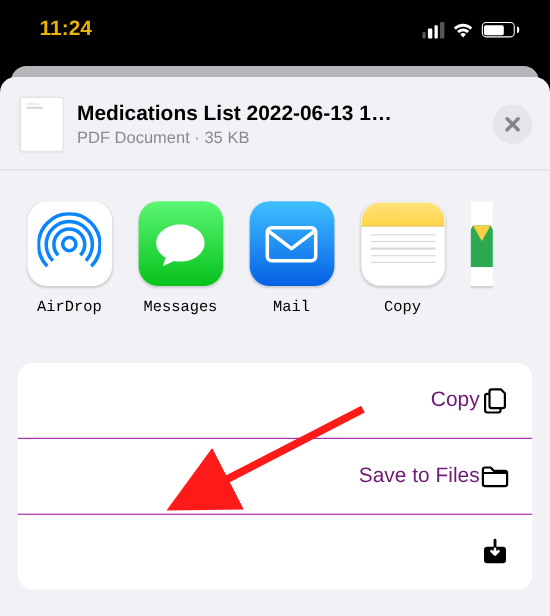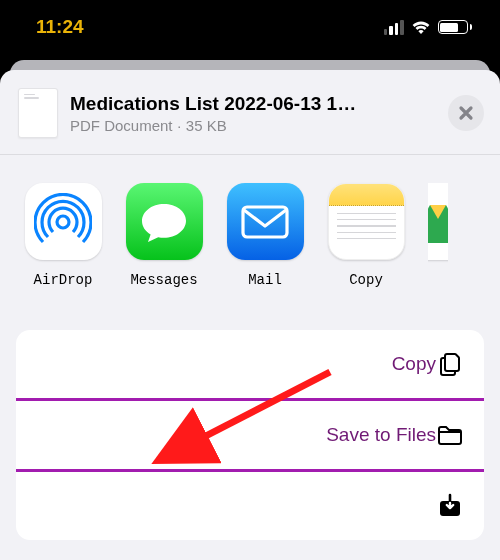--- a/index.html
+++ b/index.html
@@ -42,21 +42,21 @@
   .tile-mail { background: linear-gradient(#3fc0ff,#0561e5); }
   .tile-notes { background: #fff; border:1px solid #eee; flex-direction:column; padding:0; overflow:hidden;}
   .notes-top{height:22px; width:100%; background:linear-gradient(#ffe27a,#ffd44a); border-bottom:1px dotted #caa128;}
   .notes-body{flex:1; width:100%; padding:7px 8px; display:flex; flex-direction:column; gap:5px;}
   .notes-body .nl{height:1.2px; background:#d6d6d9;}
   .tile-drive { background:#fff; }
 
   
   .actions { margin: 26px 16px 0 16px; background: #fff; border-radius: 14px; overflow: hidden; }
   .action { display: flex; align-items: center; justify-content: flex-end; padding: 20px 20px; font-size: 19px; font-weight: 500; color: #701a75; }
-  .action + .action { border-top: 3px solid #a21caf; }
+  .action + .action { border-top: 1px solid #a21caf; }
   .action .ic { width: 28px; height: 28px; display: flex; align-items: center; justify-content: center; }
 
   
   .arrow-layer { position: absolute; left:0; top:0; width:100%; height:100%; pointer-events:none; }
 </style>
 </head>
 <body>
 
 <div class="status-bar">
   <div>11:24</div>

